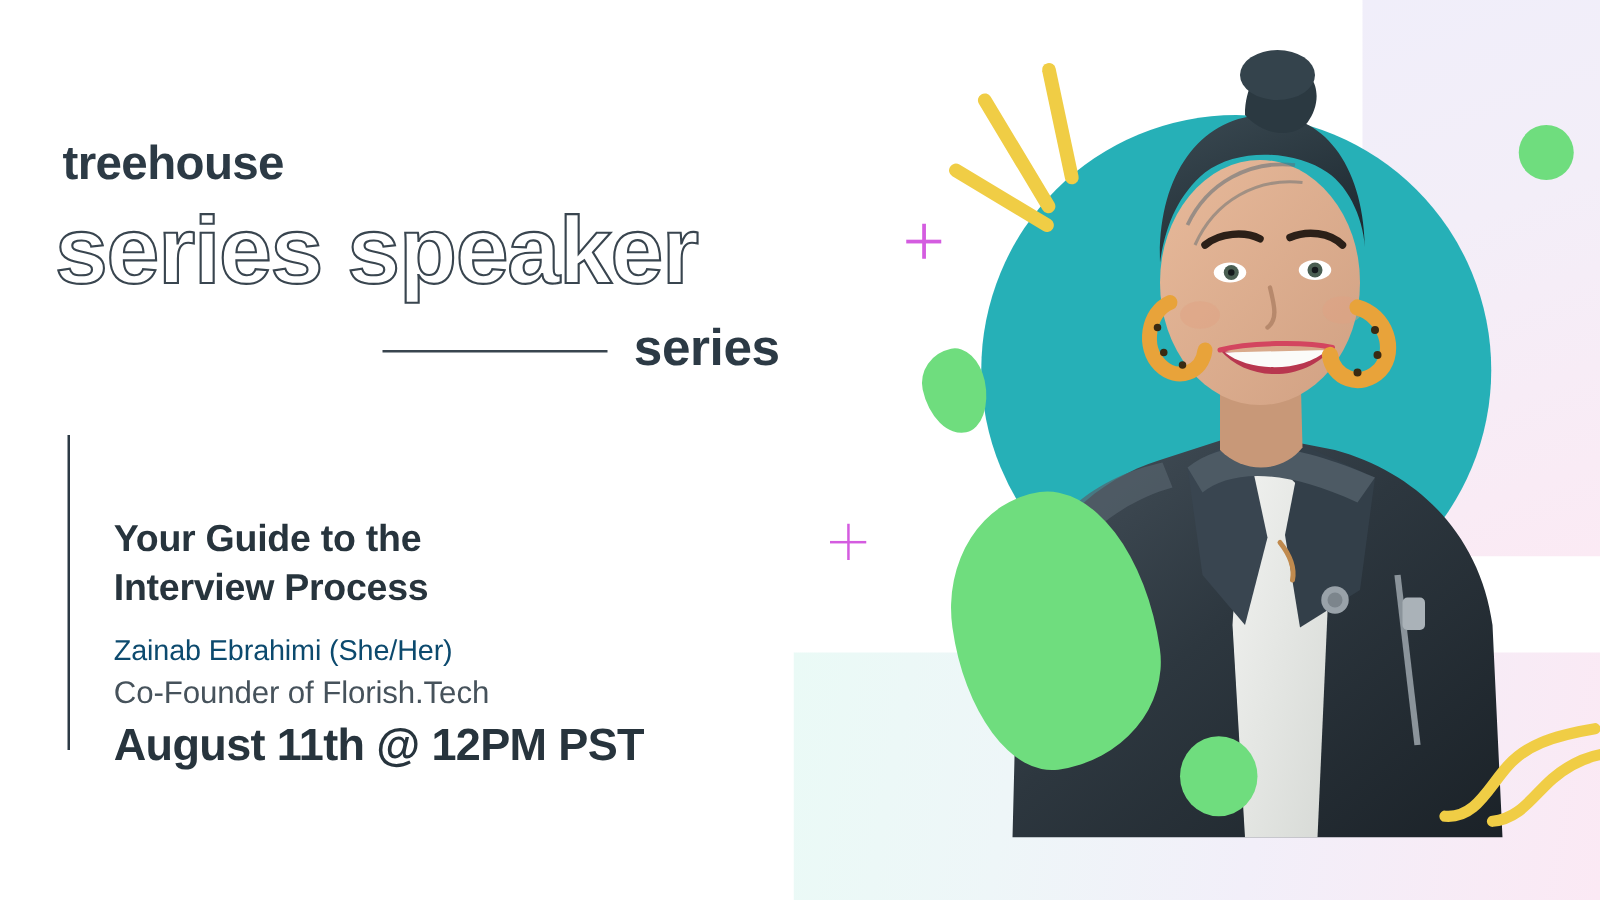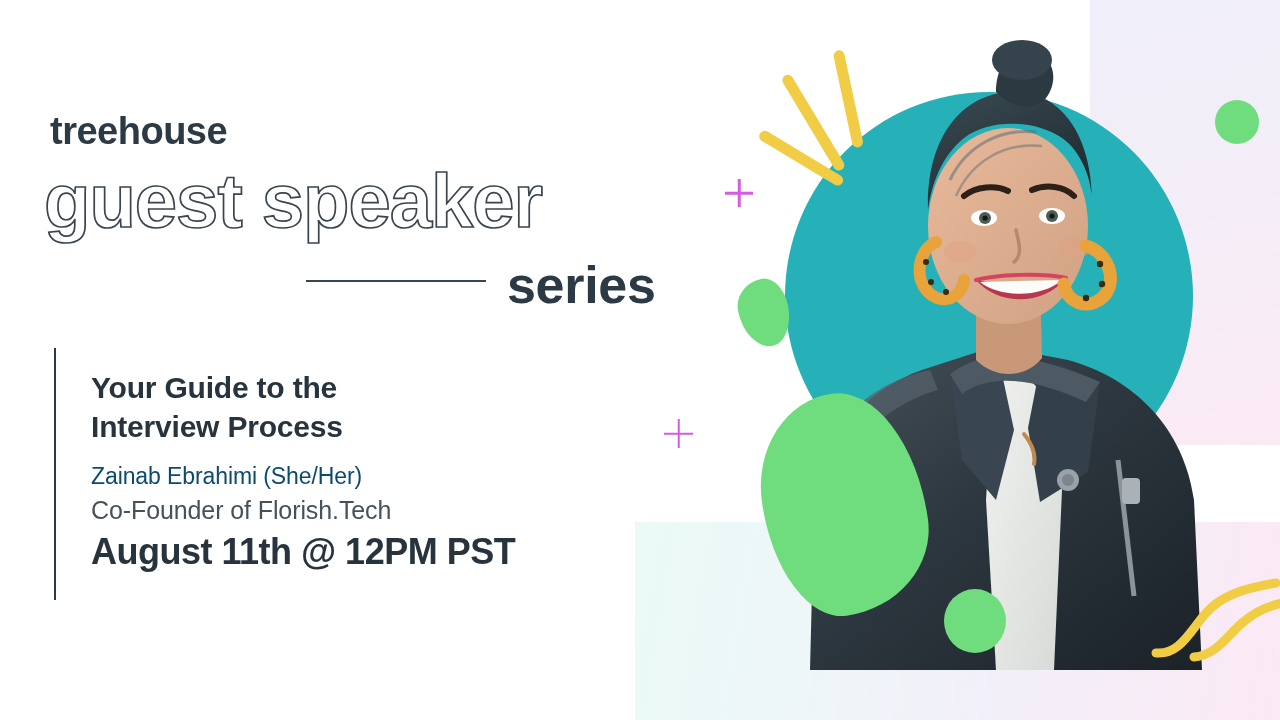--- a/index.html
+++ b/index.html
@@ -119,37 +119,38 @@
     color:transparent;
     -webkit-text-stroke:1.7px #39454f;
     line-height:1.08;
   }
   #series-rule {
     position:absolute; left:306px; top:280px;
     width:180px; height:1.6px; background:#39454f;
   }
   #series-word {
     position:absolute; left:507px; top:255px;
-    font-size:52px; font-weight:700; letter-spacing:-0.3px;
+    font-size:41px; font-weight:700; letter-spacing:-0.3px;
     color:#2c3a45;
   }
 
   #left-rule {
     position:absolute; left:54px; top:348px;
     width:1.6px; height:252px; background:#2c3a45;
   }
 
   #detail-block {
     position:absolute; left:91px; top:368px;
     width:520px;
   }
   #talk-title {
     font-size:30px; font-weight:600; line-height:1.3;
     color:#27343d; letter-spacing:-0.2px;
     white-space:pre-line;
+    margin-top:44px;
   }
   #speaker-name {
     margin-top:15px;
     font-size:23px; font-weight:400; line-height:1.38;
     color:#0c4a6e; letter-spacing:-0.1px;
   }
   #speaker-role {
     font-size:25px; font-weight:400; line-height:1.38;
     color:#46525b; letter-spacing:-0.1px;
   }
@@ -273,21 +274,21 @@
   <div id="green-blob-large"></div>
   <div id="green-circle-bottom"></div>
 
   <svg id="squiggles" viewBox="0 0 135 110">
     <path d="M6 78 C30 80 40 56 56 38 C70 22 90 14 126 8" stroke="#f0cd45" stroke-width="9" stroke-linecap="round" fill="none"></path>
     <path d="M44 82 C66 80 76 62 92 48 C106 36 120 30 134 28" stroke="#f0cd45" stroke-width="9" stroke-linecap="round" fill="none"></path>
   </svg>
 
   <div id="brand-wordmark">treehouse</div>
 
-  <div id="headline-outline">guest speaker</div>
+  <div id="headline-outline">series speaker</div>
 
   <div id="series-rule"></div>
 
   <div id="series-word">series</div>
 
   <div id="left-rule"></div>
 
   <div id="detail-block">
     <div id="talk-title">Your Guide to the
 Interview Process</div>

